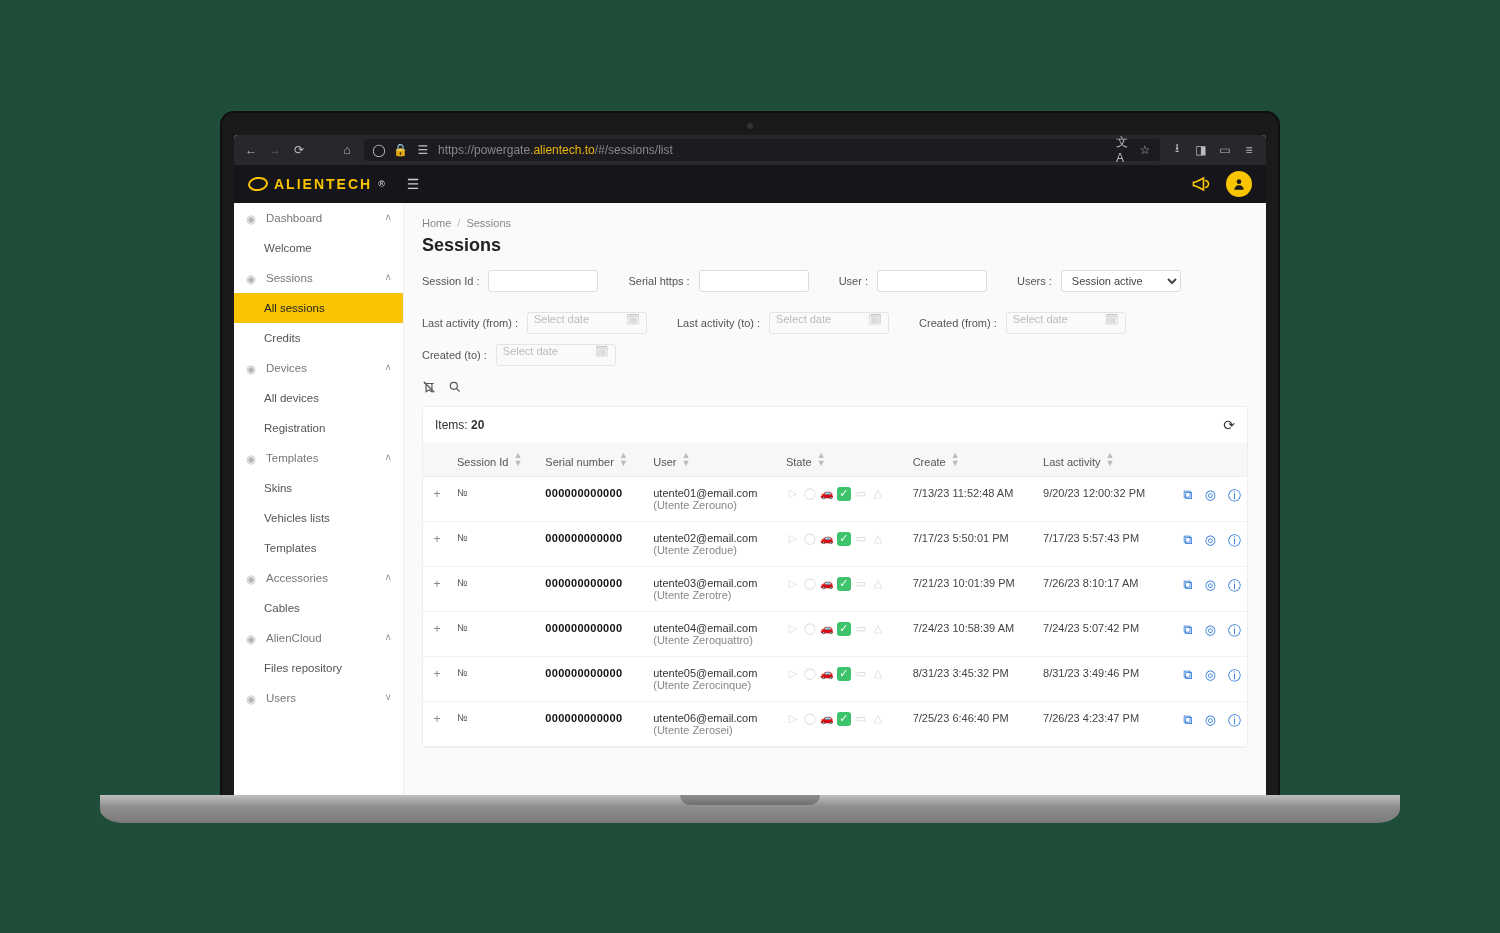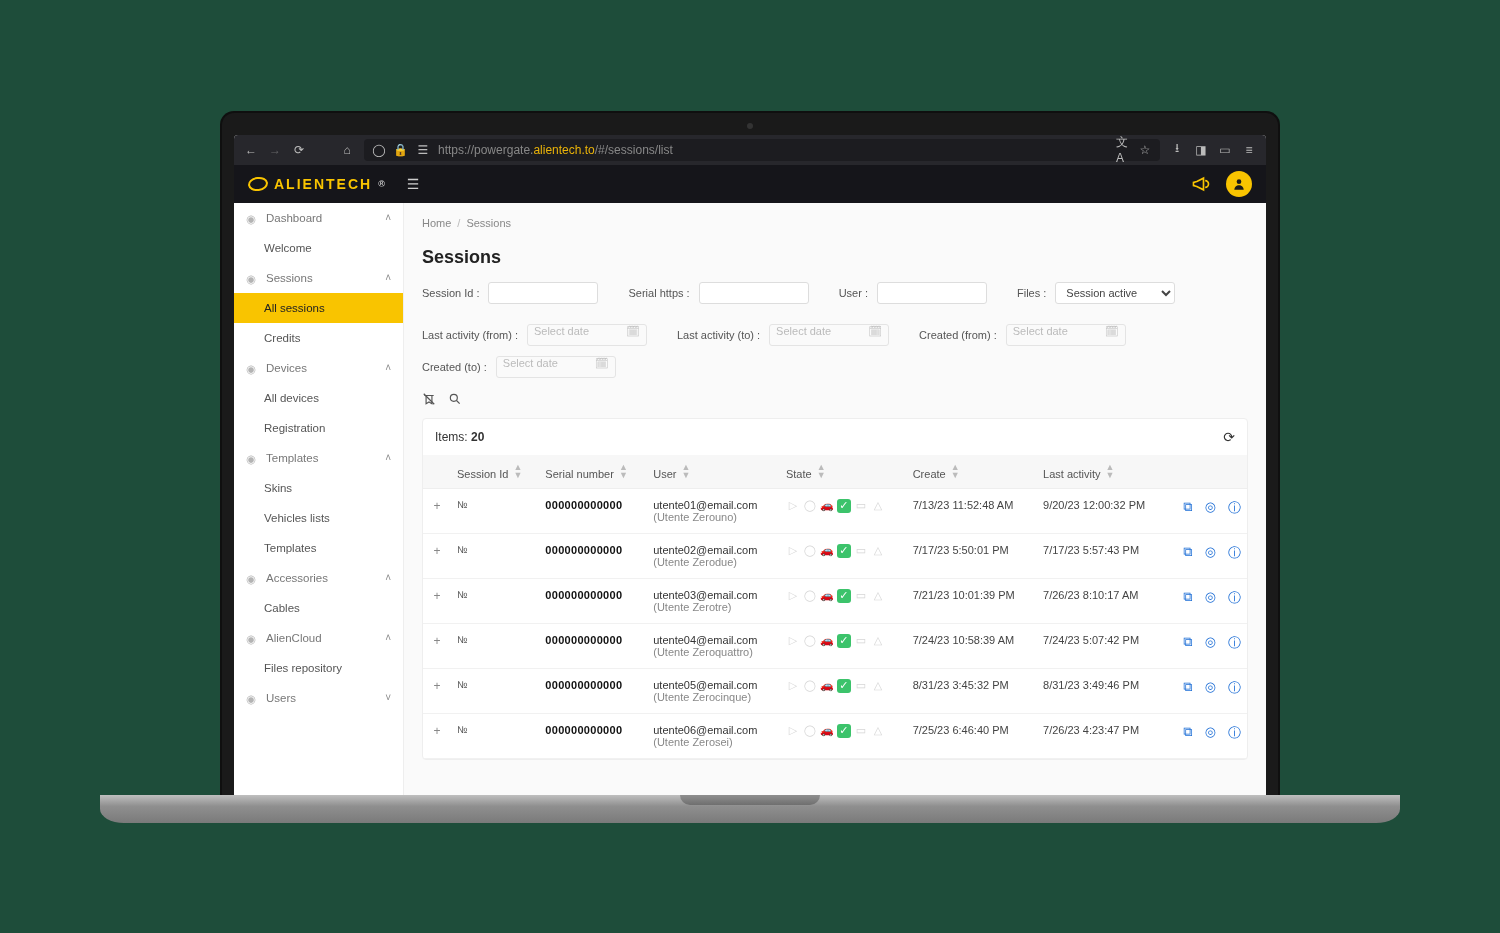--- a/index.html
+++ b/index.html
@@ -169,21 +169,21 @@
 
 
 .main {
   flex:1;
   background:#fafafa;
   padding: 14px 18px;
   overflow:auto;
   color:#444;
   font-size:12px;
 }
-.breadcrumb { display:flex; gap:6px; color:#888; font-size:11px; margin-bottom:18px;}
+.breadcrumb { display:flex; gap:6px; color:#888; font-size:11px; margin-bottom:6px;}
 .breadcrumb .sep{color:#bbb;}
 .page-title { font-size:18px; font-weight:700; color:#222; margin-bottom:14px;}
 
 
 .filters { display:flex; flex-wrap:wrap; gap:10px 30px; align-items:center; margin-bottom:14px; }
 .filter { display:flex; align-items:center; gap:9px; }
 .filter label { font-size:11px; color:#555; }
 .filter input[type=text], .filter select {
   border:1px solid #ddd; height:22px; border-radius:3px; padding:0 6px;
   font-size:11px; background:#fff; color:#444; width:110px;
@@ -346,21 +346,21 @@
             </div>
             <div class="filter">
               <label>Serial https :</label>
               <input type="text" value="" style="">
             </div>
             <div class="filter">
               <label>User :</label>
               <input type="text" value="" style="">
             </div>
             <div class="filter">
-              <label>Files :</label>
+              <label>Users :</label>
               <select>
                 <option>Session active</option>
               </select>
             </div>
             <div style="flex-basis:100%; height:0;"></div>
             <div class="filter">
               <label>Last activity (from) :</label>
               <div class="date-input">
                 <span>Select date</span>
                 <span class="cal-ico">🗓</span>

